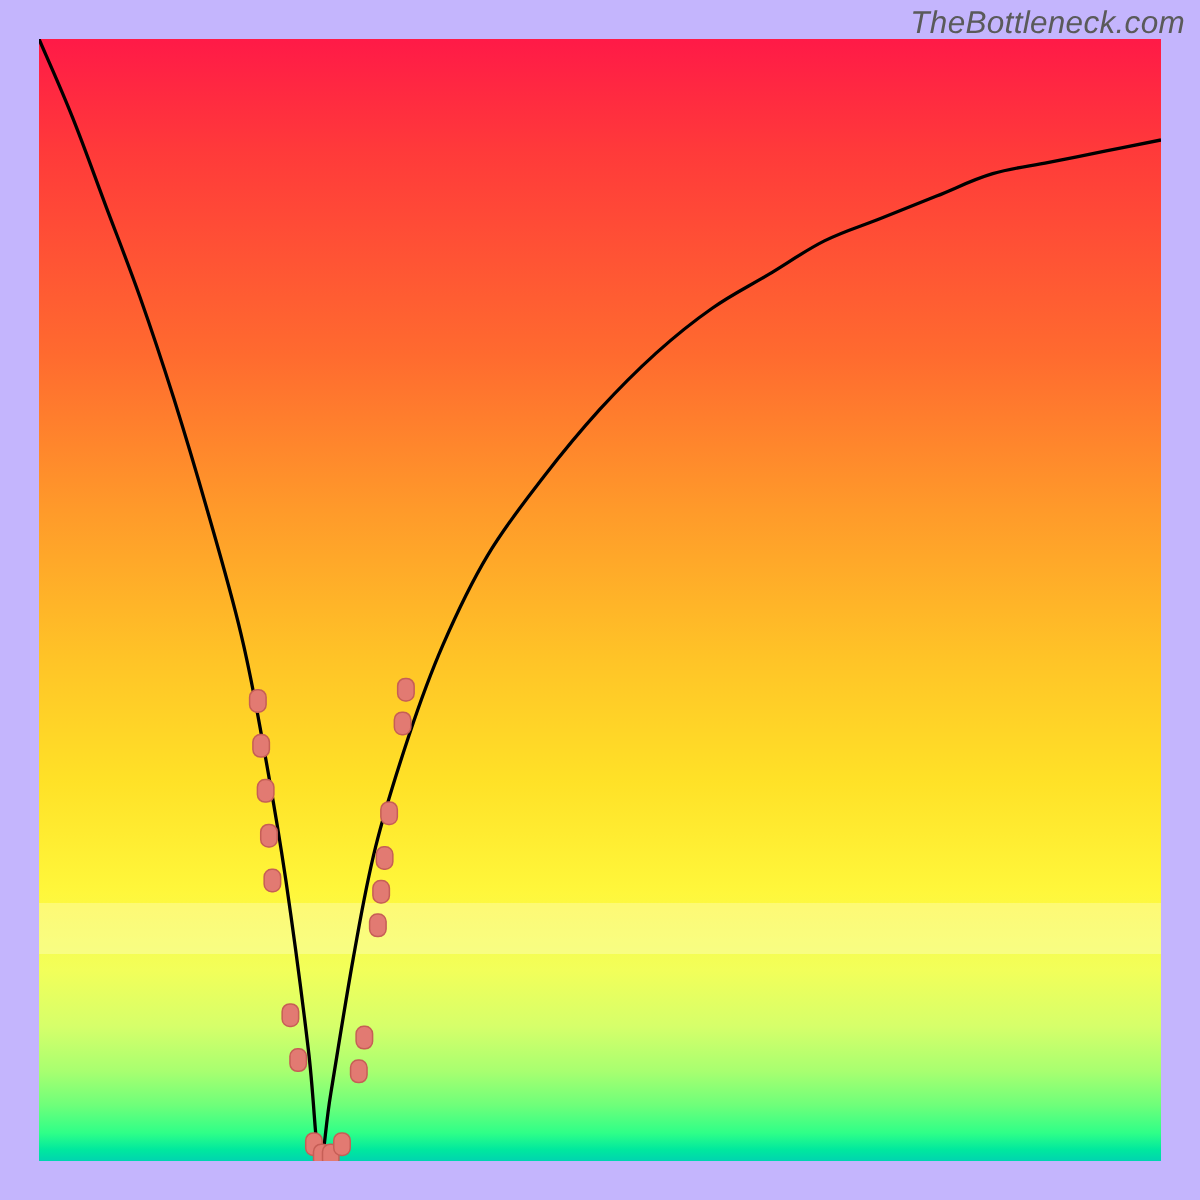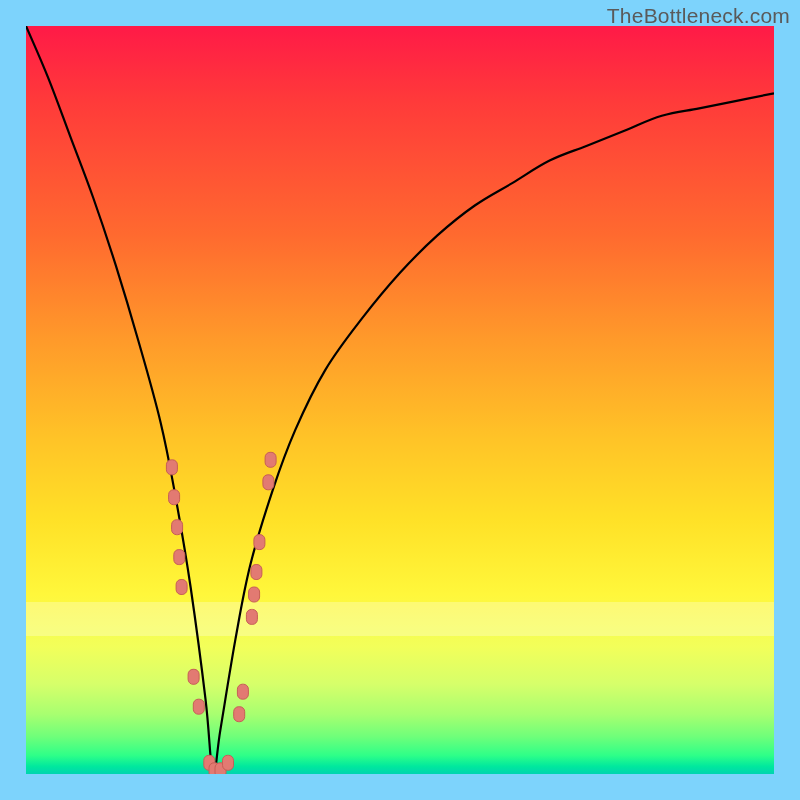--- a/index.html
+++ b/index.html
@@ -9,21 +9,22 @@
     height: 800px;
     overflow: hidden;
     background: #000;
     font-family: Arial, Helvetica, sans-serif;
   }
   .frame {
     position: absolute;
     top: 0; left: 0;
     width: 800px;
     height: 800px;
-    background: #7dd3fc;
+    background: #c4b5fd;
+    font-style: italic;
   }
   .plot-area {
     position: absolute;
     top: 26px;
     left: 26px;
     width: 748px;
     height: 748px;
     overflow: hidden;
   }
   .gradient-bg {

